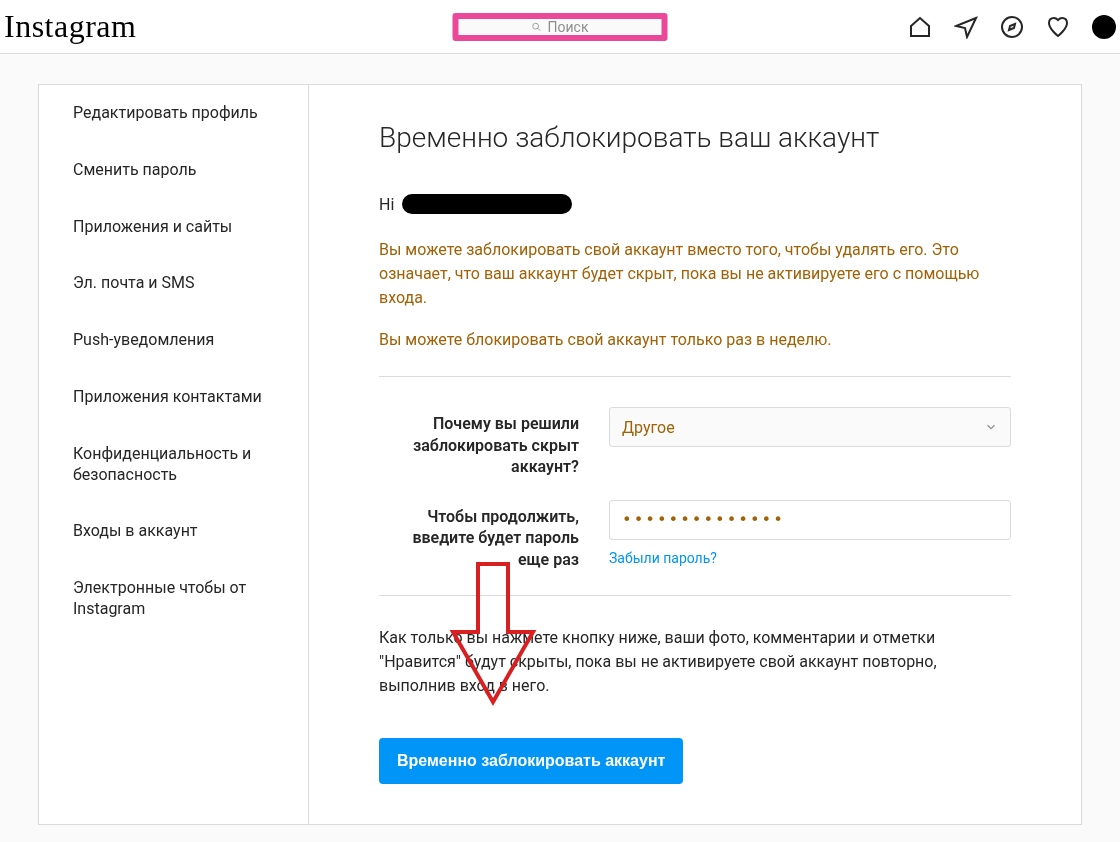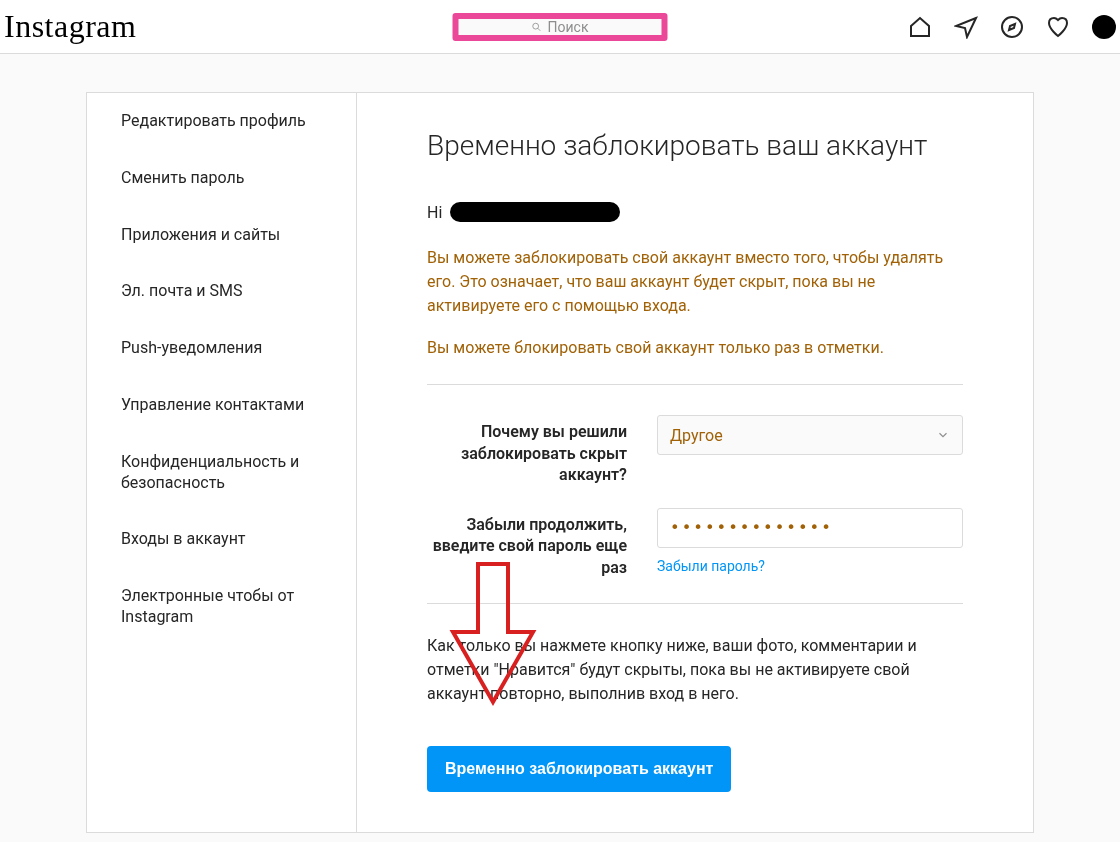--- a/index.html
+++ b/index.html
@@ -10,21 +10,21 @@
   .logo { font-family: 'Brush Script MT', cursive; font-size: 32px; font-weight: 500; letter-spacing: 0.5px; }
   .search-wrap { position: absolute; left: 50%; transform: translateX(-50%); }
   .search { width: 215px; height: 28px; background: #fafafa; border: 6px solid #ec4899; border-radius: 3px; text-align: center; font-size: 14px; color: #8e8e8e; display: flex; align-items: center; justify-content: center; gap: 6px; }
   .search svg { width: 10px; height: 10px; fill: #8e8e8e; }
   .nav-icons { margin-left: auto; display: flex; align-items: center; gap: 22px; }
   .nav-icons .ic { width: 24px; height: 24px; display: flex; align-items: center; justify-content: center; cursor: pointer; }
   .nav-icons svg { width: 24px; height: 24px; stroke: #262626; stroke-width: 2; fill: none; }
   .avatar { width: 24px; height: 24px; border-radius: 50%; background: #000; }
   
   
-  .container { display: flex; margin: 38px auto 0; width: 948px; background: #fff; border: 1px solid #dbdbdb; }
+  .container { display: flex; margin: 30px auto 0; width: 1044px; background: #fff; border: 1px solid #dbdbdb; }
   
   
   .sidebar { width: 270px; border-right: 1px solid #dbdbdb; padding: 0; }
   .sidebar .item { padding: 18px 30px 18px 32px; font-size: 16px; color: #262626; cursor: pointer; border-left: 2px solid transparent; line-height: 1.3; }
   
   
   .content { flex: 1; padding: 36px 70px 40px 70px; }
   .content h1 { font-size: 28px; font-weight: 300; color: #262626; margin-bottom: 40px; }
   .greet { font-size: 16px; color: #262626; margin-bottom: 24px; display: flex; align-items: center; gap: 8px; }
   .redact { display: inline-block; width: 170px; height: 20px; background: #000; border-radius: 10px; }
@@ -88,53 +88,53 @@
 </div>
 
 <div class="container">
 
   <div class="sidebar">
     <div class="item">Редактировать профиль</div>
     <div class="item">Сменить пароль</div>
     <div class="item">Приложения и сайты</div>
     <div class="item">Эл. почта и SMS</div>
     <div class="item">Push-уведомления</div>
-    <div class="item">Управление контактами</div>
+    <div class="item">Приложения контактами</div>
     <div class="item">Конфиденциальность и безопасность</div>
     <div class="item">Входы в аккаунт</div>
     <div class="item">Электронные чтобы от Instagram</div>
   </div>
 
   <div class="content">
     <h1>Временно заблокировать ваш аккаунт</h1>
     
     <div class="greet">
       <span>Hi</span>
       <span class="redact"></span>
     </div>
     
     <p class="para">Вы можете заблокировать свой аккаунт вместо того, чтобы удалять его. Это означает, что ваш аккаунт будет скрыт, пока вы не активируете его с помощью входа.</p>
-    <p class="para">Вы можете блокировать свой аккаунт только раз в отметки.</p>
+    <p class="para">Вы можете блокировать свой аккаунт только раз в неделю.</p>
     
     <hr class="sep">
     
     <div class="form-row">
       <div class="form-label">Почему вы решили заблокировать скрыт аккаунт?</div>
       <div class="form-field">
         <div class="select">
           <span>Другое</span>
           <svg viewBox="0 0 24 24">
               <polyline points="6 9 12 15 18 9"></polyline>
             </svg>
         </div>
       </div>
     </div>
     
     <div class="form-row">
-      <div class="form-label">Забыли продолжить, введите свой пароль еще раз</div>
+      <div class="form-label">Чтобы продолжить, введите будет пароль еще раз</div>
       <div class="form-field">
         <div class="pwd">••••••••••••••</div>
         <a class="forgot">Забыли пароль?</a>
       </div>
     </div>
     
     <hr class="sep">
     
     <p class="final-para">Как только вы нажмете кнопку ниже, ваши фото, комментарии и отметки "Нравится" будут скрыты, пока вы не активируете свой аккаунт повторно, выполнив вход в него.</p>
     

